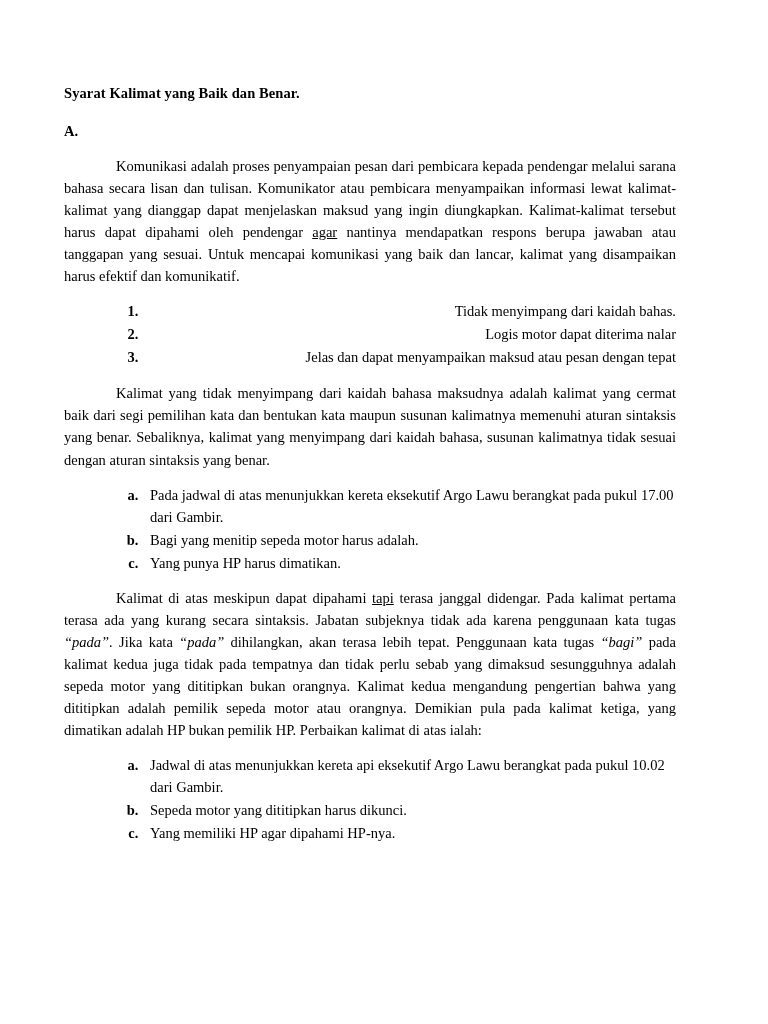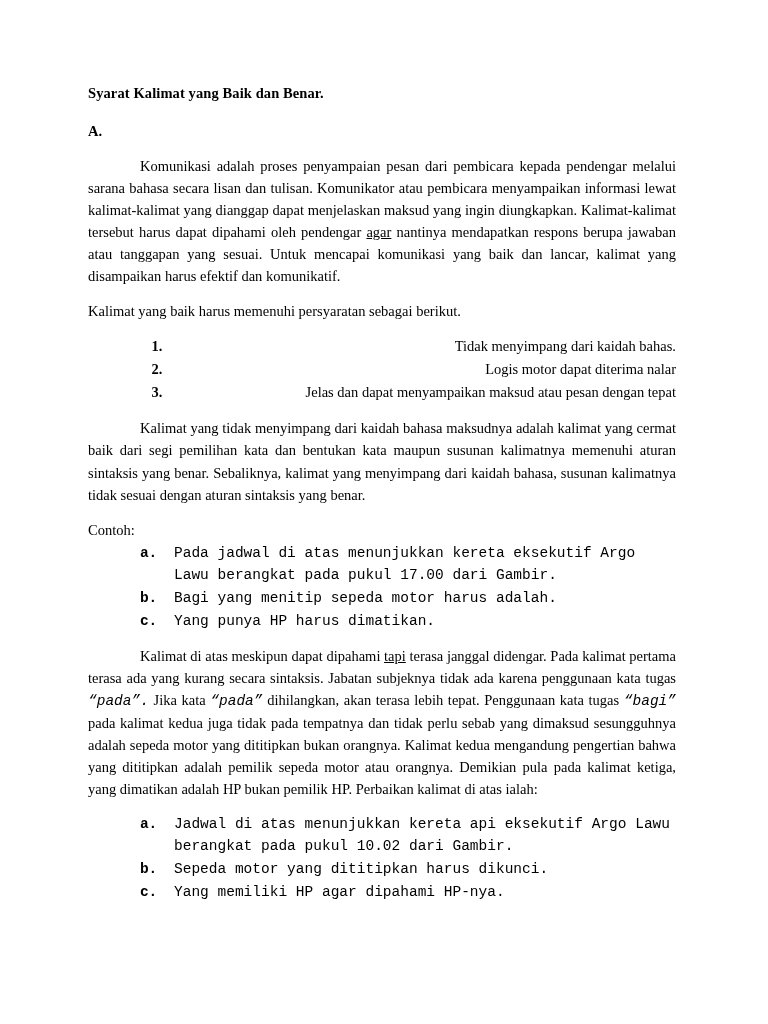--- a/index.html
+++ b/index.html
@@ -13,21 +13,21 @@
     font-family: "Liberation Serif", serif;
     color: #000000;
     overflow: hidden;
   }
   .page {
     position: relative;
     width: 768px;
     height: 1024px;
     background: #ffffff;
     box-sizing: border-box;
-    padding: 84px 92px 0 88px;
+    padding: 84px 92px 0 64px;
   }
   .doc-title {
     font-weight: bold;
     font-size: 14.5px;
     line-height: 1.35;
     margin: 0 0 18px 0;
     letter-spacing: 0.1px;
   }
   .section-head {
     font-weight: bold;
@@ -63,58 +63,55 @@
   ol.alphalist {
     list-style-type: lower-alpha;
     margin: 0 0 13px 0;
     padding-left: 78px;
     font-size: 14.5px;
     line-height: 1.52;
   }
   ol.alphalist li {
     padding-left: 8px;
     margin-bottom: 1px;
-    font-family: Liberation Mono, monospace;
   }
   ol.alphalist li::marker,
   ol.numlist li::marker {
     font-weight: bold;
   }
   .contoh-label {
     font-size: 14.5px;
     line-height: 1.52;
     margin: 0 0 1px 0;
   }
   u { text-decoration: underline; }
-  em { font-style: italic; font-family: Liberation Mono, monospace; }
+  em { font-style: italic; }
 </style>
 </head>
 <body>
 
 <div class="page">
 
   <div class="doc-title">Syarat Kalimat yang Baik dan Benar.</div>
 
   <div class="section-head">
     <span class="letter">A.</span>
   </div>
 
   <p class="body indent"><span>Komunikasi adalah proses penyampaian pesan dari pembicara kepada pendengar melalui sarana bahasa secara lisan dan tulisan. Komunikator atau pembicara menyampaikan informasi lewat kalimat-kalimat yang dianggap dapat menjelaskan maksud yang ingin diungkapkan. Kalimat-kalimat tersebut harus dapat dipahami oleh pendengar </span><u>agar</u><span> nantinya mendapatkan respons berupa jawaban atau tanggapan yang sesuai. Untuk mencapai komunikasi yang baik dan lancar, kalimat yang disampaikan harus efektif dan komunikatif.</span></p>
 
-  <p class="body">Kalimat yang baik harus memenuhi persyaratan sebagai berikut.</p>
 
   <ol class="numlist">
     <li>Tidak menyimpang dari kaidah bahas.</li>
     <li>Logis motor dapat diterima nalar</li>
     <li>Jelas dan dapat menyampaikan maksud atau pesan dengan tepat</li>
   </ol>
 
   <p class="body indent">Kalimat yang tidak menyimpang dari kaidah bahasa maksudnya adalah kalimat yang cermat baik dari segi pemilihan kata dan bentukan kata maupun susunan kalimatnya memenuhi aturan sintaksis yang benar. Sebaliknya, kalimat yang menyimpang dari kaidah bahasa, susunan kalimatnya tidak sesuai dengan aturan sintaksis yang benar.</p>
 
-  <div class="contoh-label">Contoh:</div>
 
   <ol class="alphalist">
     <li>Pada jadwal di atas menunjukkan kereta eksekutif Argo Lawu berangkat pada pukul 17.00 dari Gambir.</li>
     <li>Bagi yang menitip sepeda motor harus adalah.</li>
     <li>Yang punya HP harus dimatikan.</li>
   </ol>
 
   <p class="body indent"><span>Kalimat di atas meskipun dapat dipahami </span><u>tapi</u><span> terasa janggal didengar. Pada kalimat pertama terasa ada yang kurang secara sintaksis. Jabatan subjeknya tidak ada karena penggunaan kata tugas </span><em>“pada”.</em><span> Jika kata </span><em>“pada”</em><span> dihilangkan, akan terasa lebih tepat. Penggunaan kata tugas </span><em>“bagi”</em><span> pada kalimat kedua juga tidak pada tempatnya dan tidak perlu sebab yang dimaksud sesungguhnya adalah sepeda motor yang dititipkan bukan orangnya. Kalimat kedua mengandung pengertian bahwa yang dititipkan adalah pemilik sepeda motor atau orangnya. Demikian pula pada kalimat ketiga, yang dimatikan adalah HP bukan pemilik HP. Perbaikan kalimat di atas ialah:</span></p>
 
   <ol class="alphalist">

